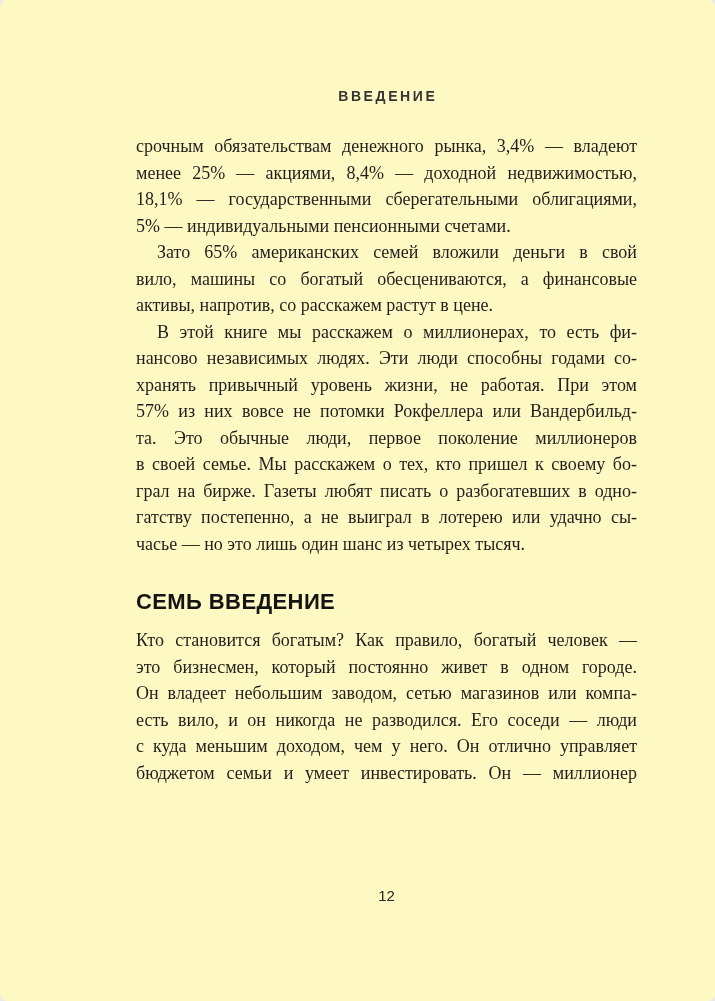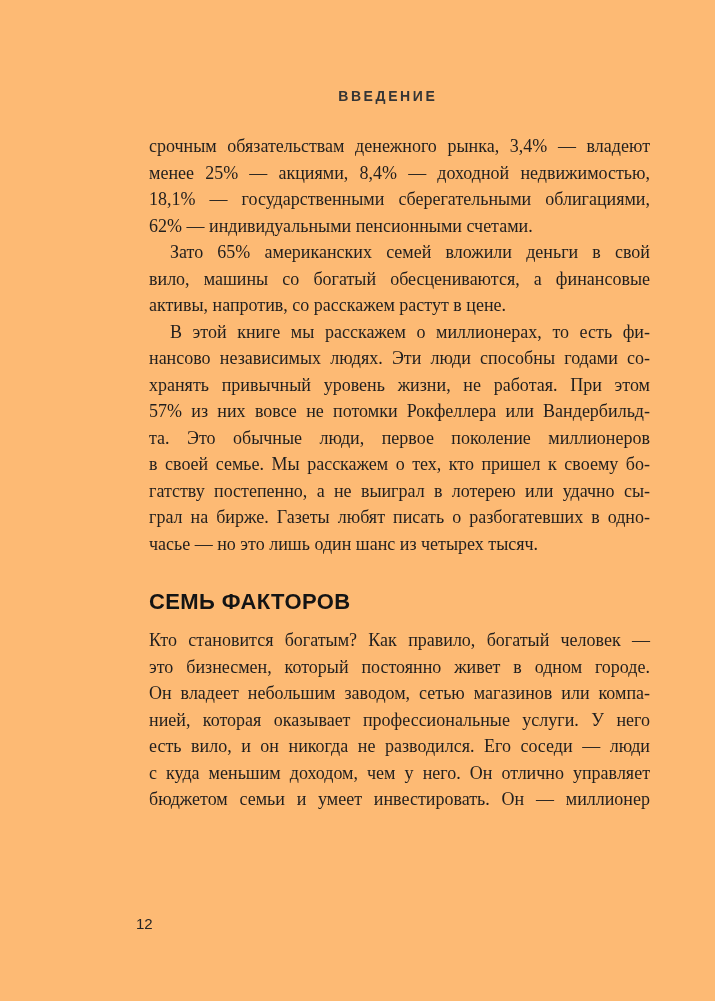--- a/index.html
+++ b/index.html
@@ -1,22 +1,23 @@
 <!DOCTYPE html>
 <html><head>
 <meta charset="utf-8">
 <style>
   html, body { margin: 0; padding: 0; background: #e9e9e9; }
   .page {
     position: relative;
     width: 715px;
     height: 1001px;
-    background: #fdba74;
+    background: #fef9c3;
     overflow: hidden;
     font-kerning: normal;
+    border-radius: 7px;
   }
   .running-head {
     position: absolute;
     left: 136px;
     top: 88px;
     width: 501px;
     text-align: center;
     font-family: "Liberation Sans", sans-serif;
     font-size: 14px;
     font-weight: 600;
@@ -26,21 +27,20 @@
   }
   .body-text {
     position: absolute;
     left: 136px;
     top: 133px;
     width: 501px;
     font-family: "Liberation Serif", "DejaVu Serif", serif;
     font-size: 18px;
     line-height: 26.5px;
     color: #211f1e;
-    margin-left: 13px;
   }
   .para { margin: 0; }
   .para .line {
     text-align: justify;
     text-align-last: justify;
     white-space: nowrap; 
   }
   .para .line.no-justify-last { text-align-last: left; }
   .para.indent .line:first-child { text-indent: 21px; }
   .sec-heading {
@@ -51,61 +51,60 @@
     line-height: 27px;
     font-weight: 700;
     letter-spacing: 0.4px;
     color: #141414;
   }
   .page-number {
     position: absolute;
     left: 136px;
     top: 887px;
     width: 501px;
+    text-align: center;
     font-family: "Liberation Sans", sans-serif;
     font-size: 15px;
     color: #242424;
-    margin-top: 28px;
   }
 </style>
 </head>
 <body>
 
 <div class="page">
   <div class="running-head">ВВЕДЕНИЕ</div>
 
   <div class="body-text">
       <div class="para">
         <div class="line">срочным обязательствам денежного рынка, 3,4% — владеют</div>
         <div class="line">менее 25% — акциями, 8,4% — доходной недвижимостью,</div>
         <div class="line">18,1% — государственными сберегательными облигациями,</div>
-        <div class="line no-justify-last">62% — индивидуальными пенсионными счетами.</div>
+        <div class="line no-justify-last">5% — индивидуальными пенсионными счетами.</div>
       </div>
       <div class="para indent">
         <div class="line">Зато 65% американских семей вложили деньги в свой</div>
         <div class="line">вило, машины со богатый обесцениваются, а финансовые</div>
         <div class="line no-justify-last">активы, напротив, со расскажем растут в цене.</div>
       </div>
       <div class="para indent">
         <div class="line">В этой книге мы расскажем о миллионерах, то есть фи-</div>
         <div class="line">нансово независимых людях. Эти люди способны годами со-</div>
         <div class="line">хранять привычный уровень жизни, не работая. При этом</div>
         <div class="line">57% из них вовсе не потомки Рокфеллера или Вандербильд-</div>
         <div class="line">та. Это обычные люди, первое поколение миллионеров</div>
         <div class="line">в своей семье. Мы расскажем о тех, кто пришел к своему бо-</div>
+        <div class="line">грал на бирже. Газеты любят писать о разбогатевших в одно-</div>
         <div class="line">гатству постепенно, а не выиграл в лотерею или удачно сы-</div>
-        <div class="line">грал на бирже. Газеты любят писать о разбогатевших в одно-</div>
         <div class="line no-justify-last">часье — но это лишь один шанс из четырех тысяч.</div>
       </div>
-      <div class="sec-heading">СЕМЬ ФАКТОРОВ</div>
+      <div class="sec-heading">СЕМЬ ВВЕДЕНИЕ</div>
       <div class="para">
         <div class="line">Кто становится богатым? Как правило, богатый человек —</div>
         <div class="line">это бизнесмен, который постоянно живет в одном городе.</div>
         <div class="line">Он владеет небольшим заводом, сетью магазинов или компа-</div>
-        <div class="line">нией, которая оказывает профессиональные услуги. У него</div>
         <div class="line">есть вило, и он никогда не разводился. Его соседи — люди</div>
         <div class="line">с куда меньшим доходом, чем у него. Он отлично управляет</div>
         <div class="line">бюджетом семьи и умеет инвестировать. Он — миллионер</div>
       </div>
     </div>
 
   <div class="page-number">12</div>
 </div>
 
 </body></html>

